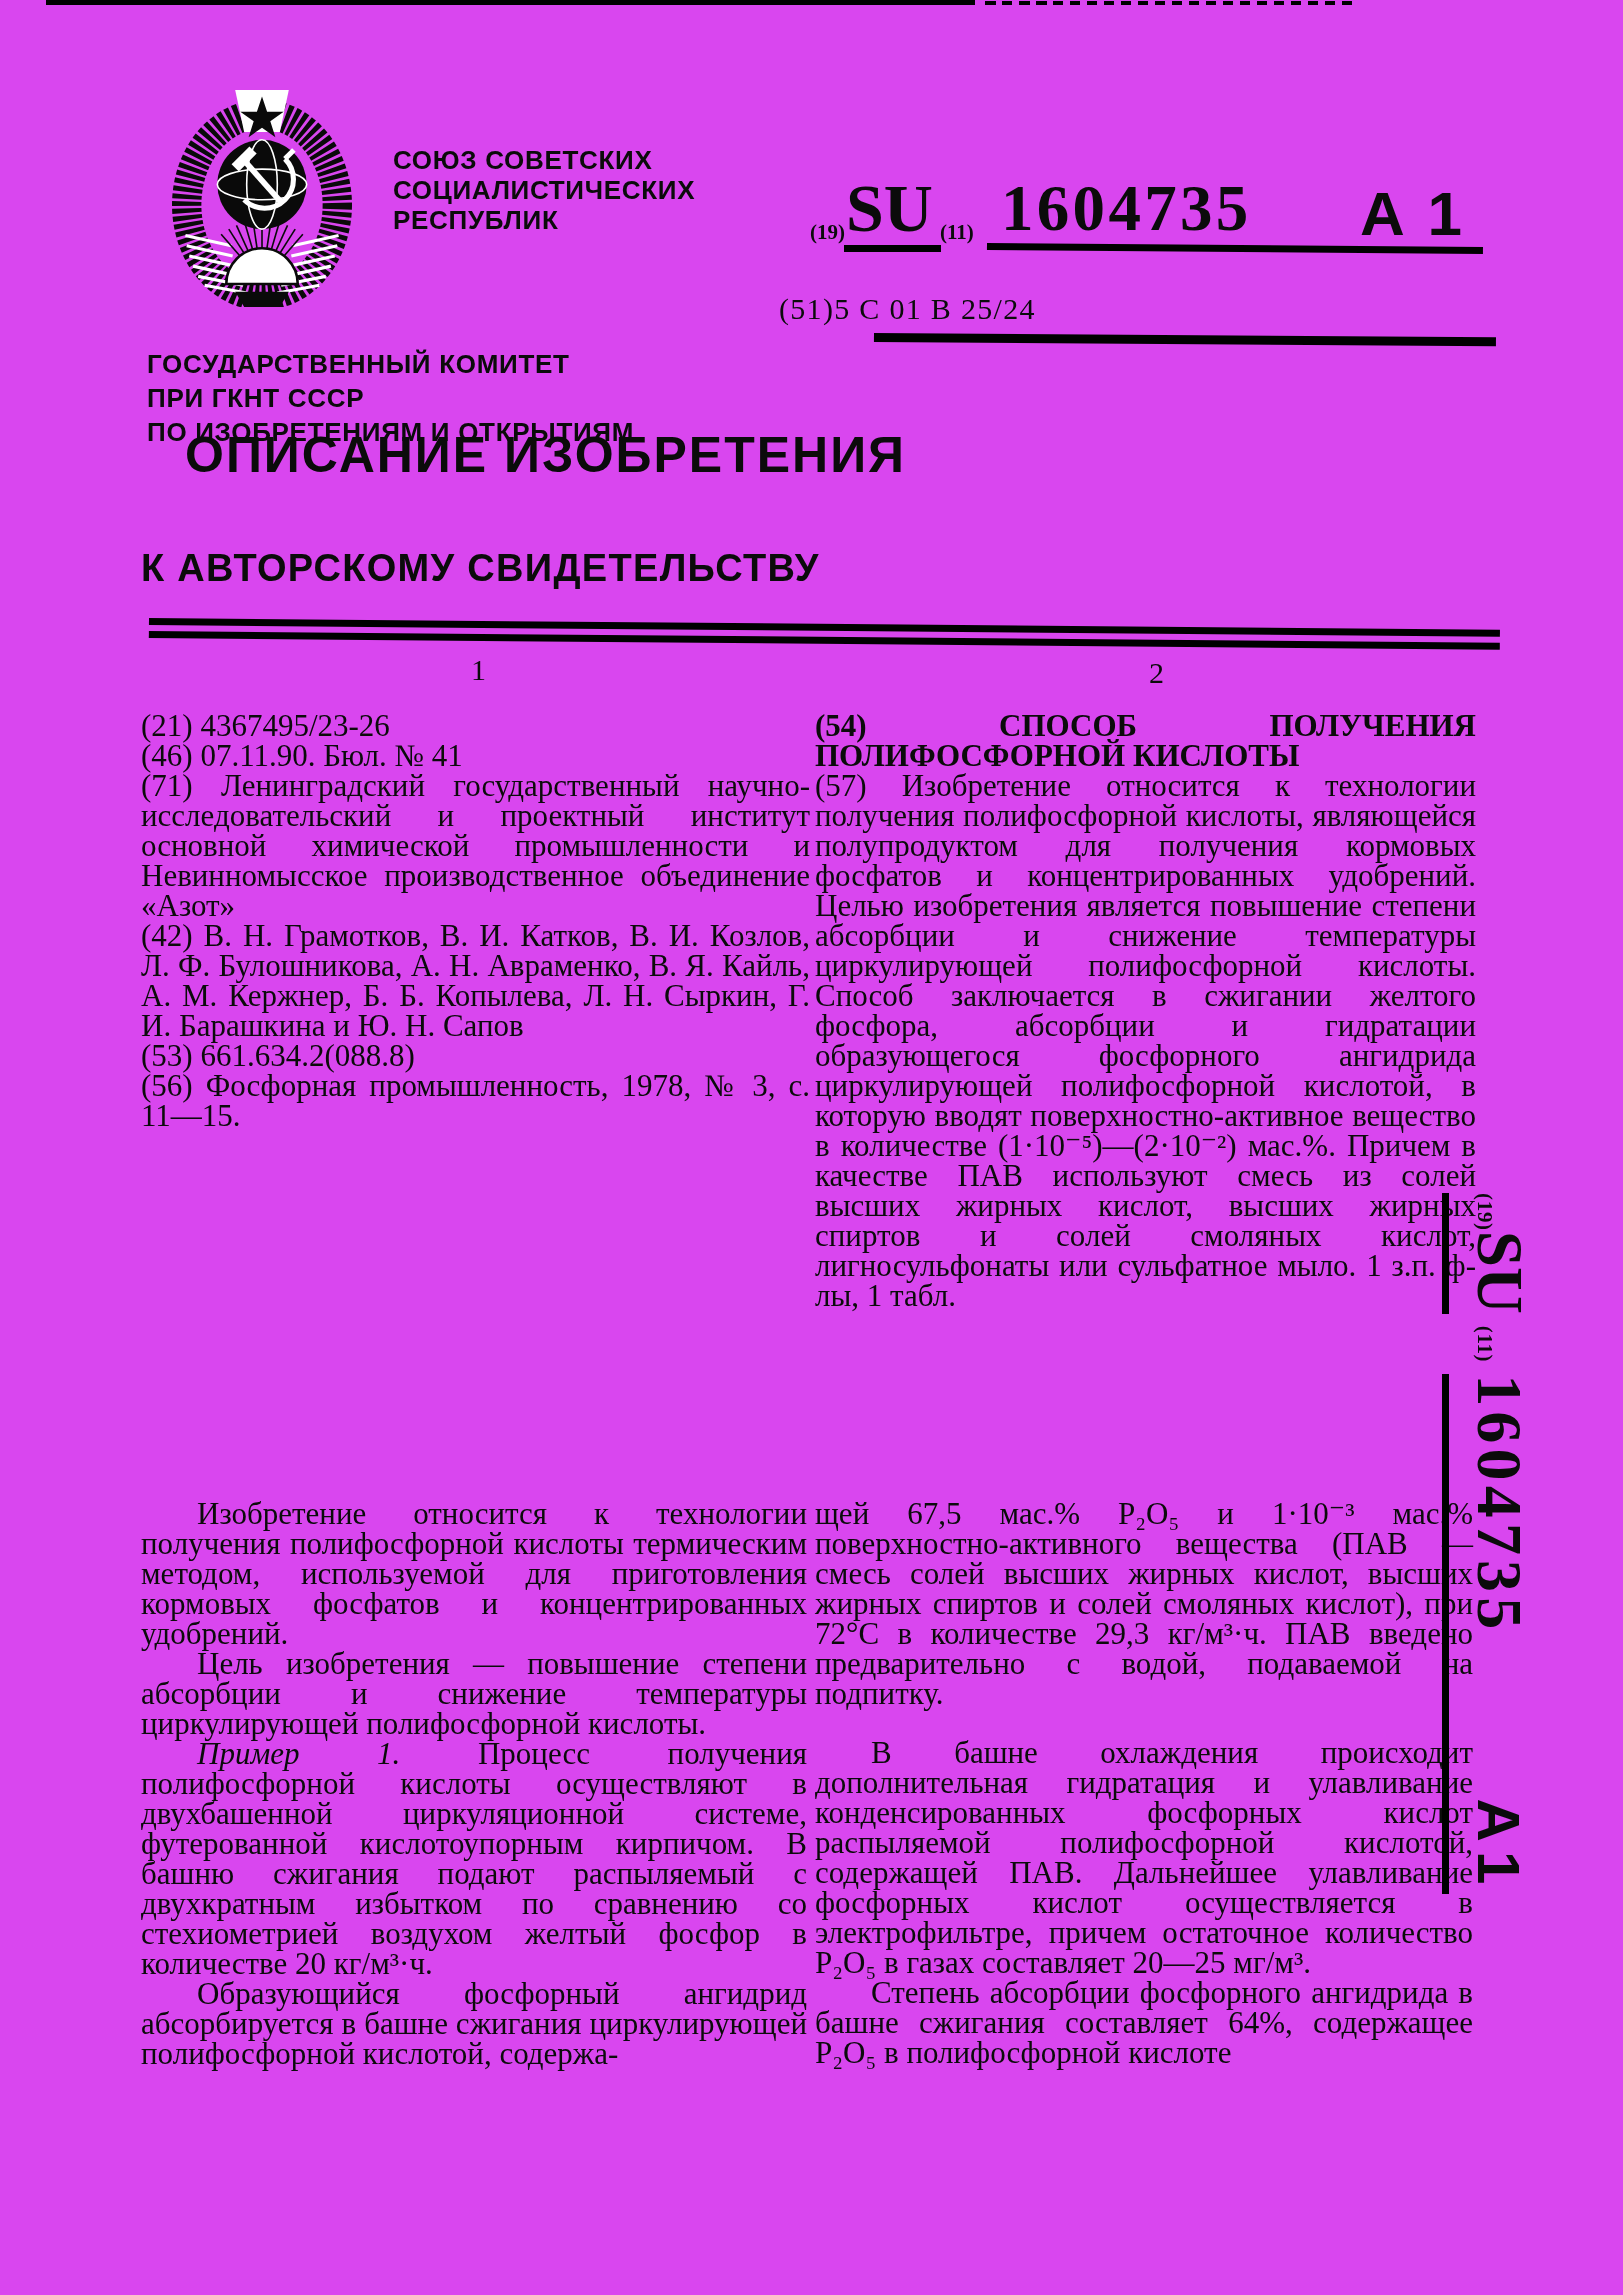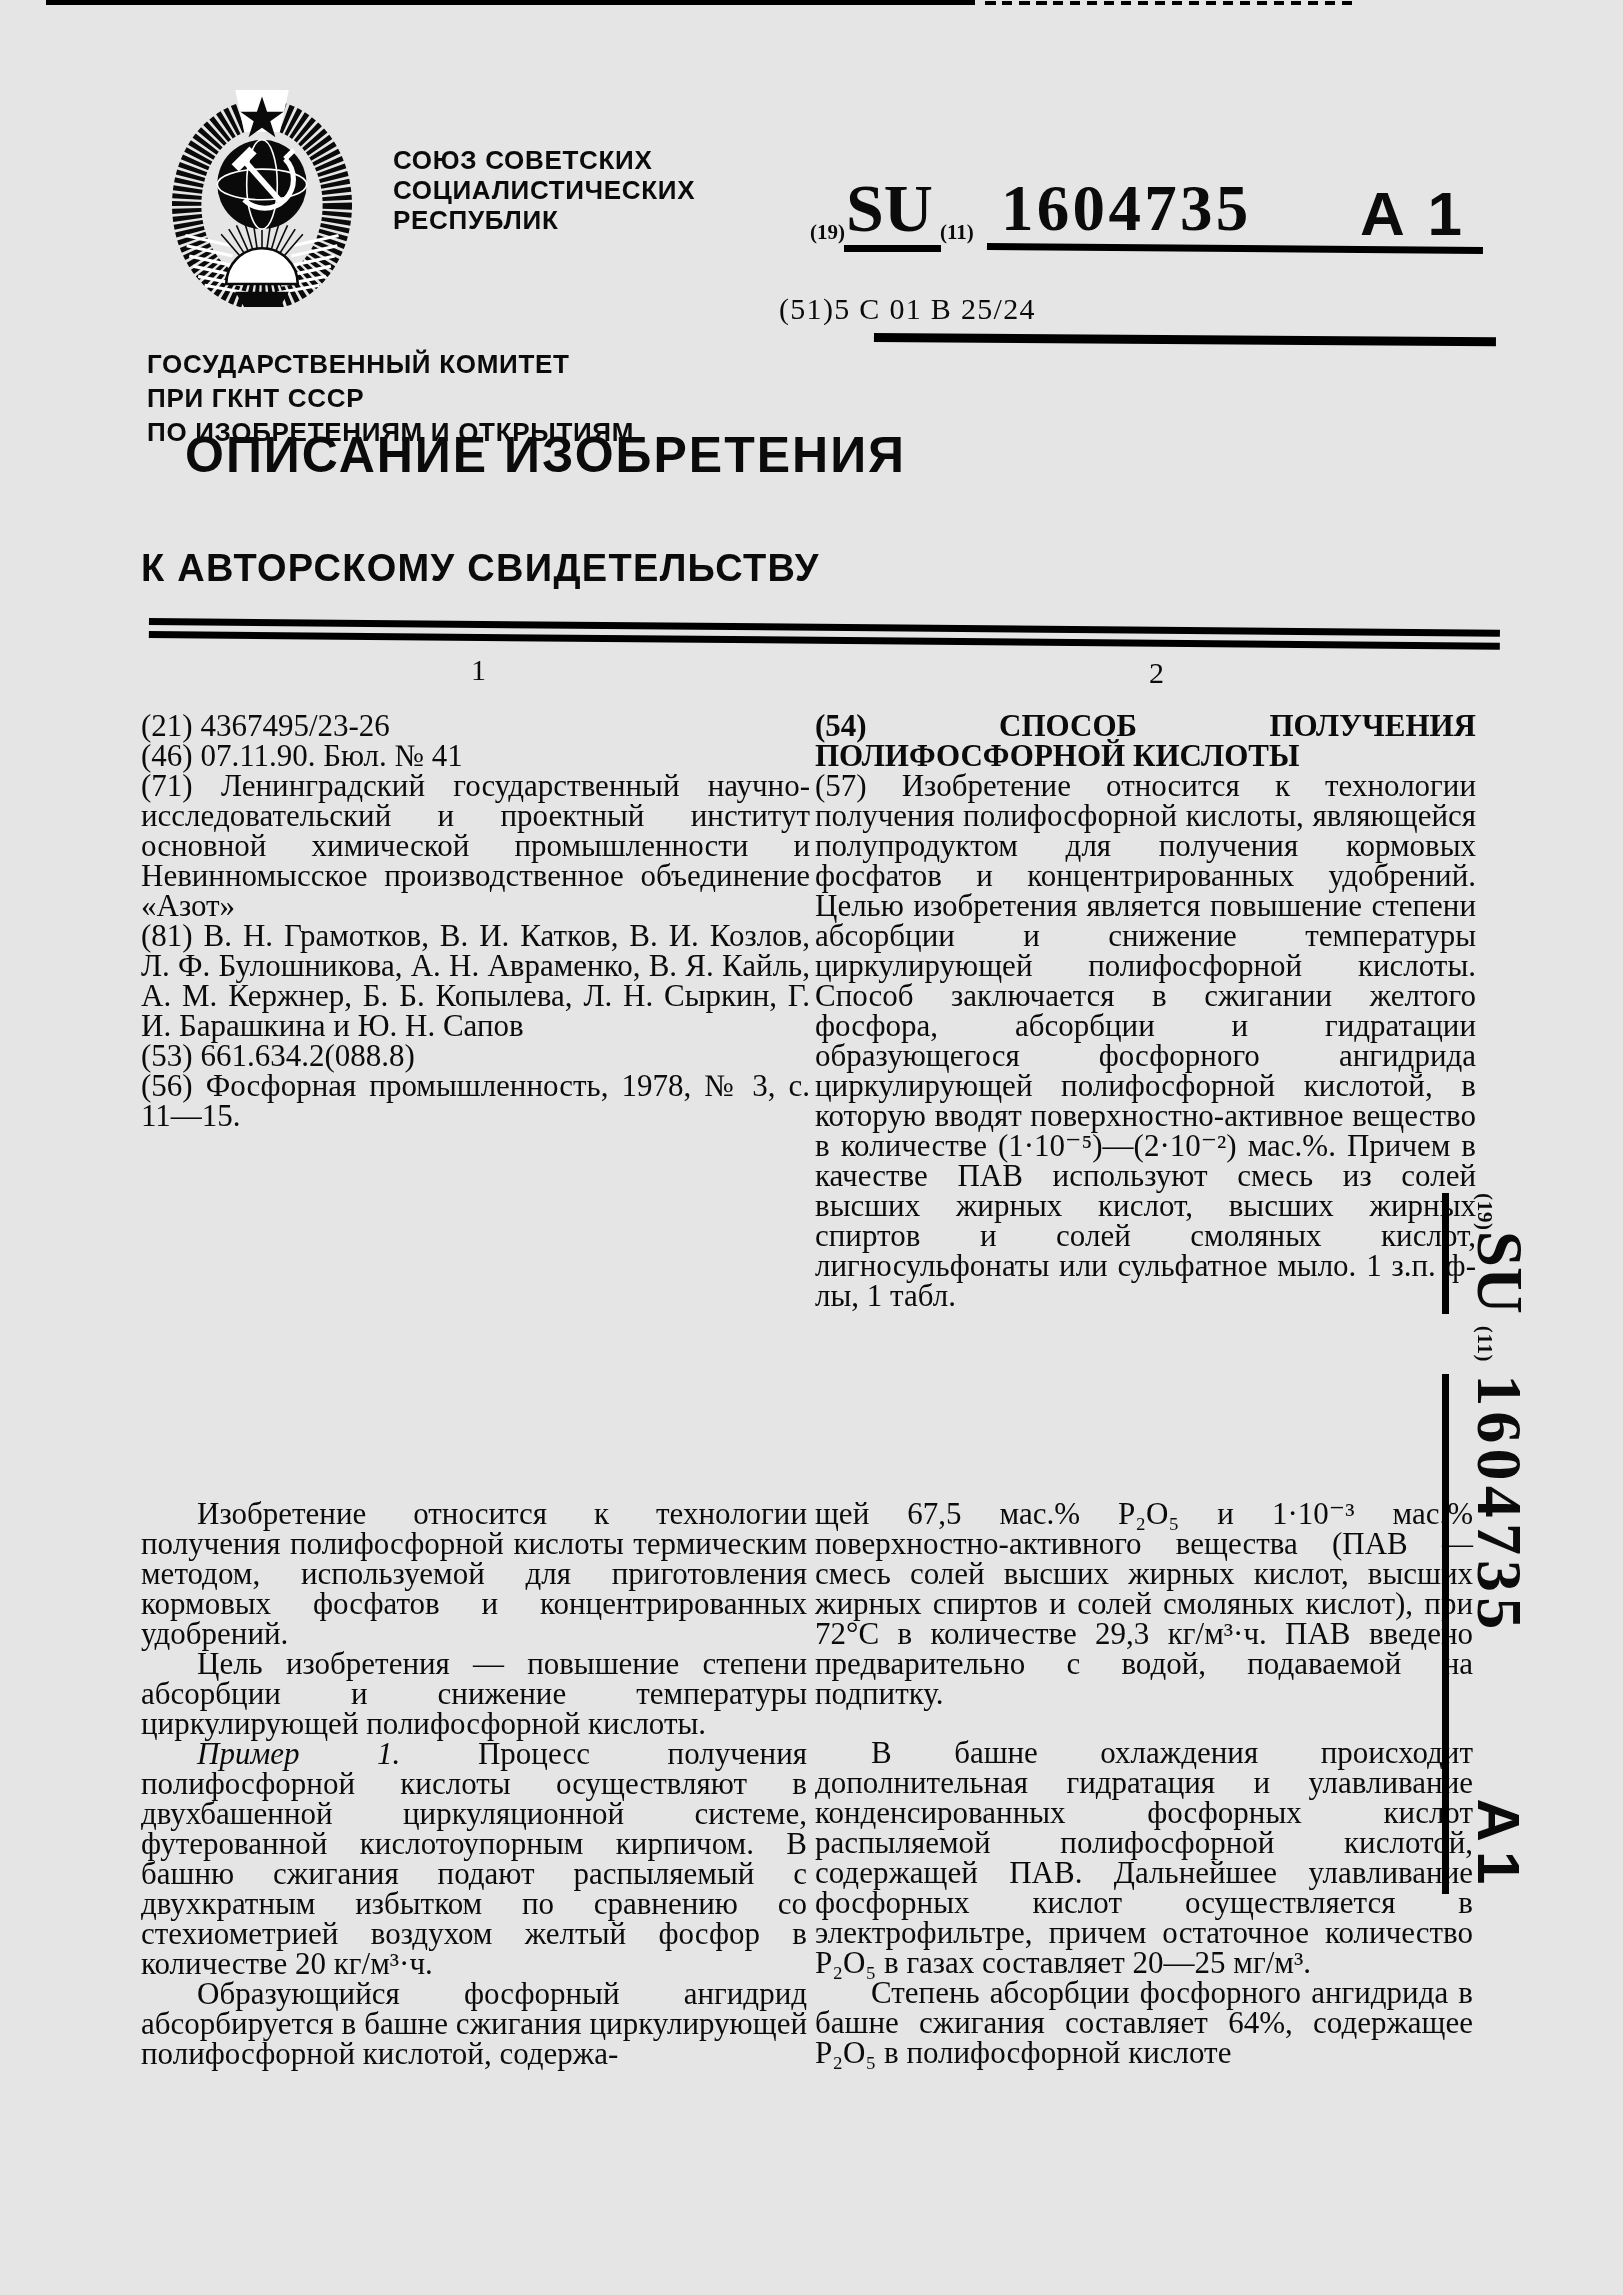--- a/index.html
+++ b/index.html
@@ -1,19 +1,19 @@
 <!DOCTYPE html>
 <html style="font-size:10.5px"><head>
 <meta charset="utf-8">
 <style>
   html,body{margin:0;padding:0;background:#777;}
   .page{
     position:relative;
     width:1623px;height:2295px;
-    background:#e5e5e5;
+    background:#d946ef;
     color:#0b0b0b;
     font-family:"Liberation Serif","DejaVu Serif",serif;
     overflow:hidden;
   }
   .abs{position:absolute;}
   .sans{font-family:"Liberation Sans","DejaVu Sans",sans-serif;}
   .serif{font-family:"Liberation Serif","DejaVu Serif",serif;}
 
   
   .topline1{left:46px;top:0;width:929px;height:5.2px;background:#000;}
@@ -170,21 +170,21 @@
       <div class="bar"></div>
   </div>
 
   <span class="abs colmark serif m1">1</span>
   <span class="abs colmark serif m2">2</span>
 
   <div class="abs textcol biblio">
     <p><span>(21)</span> <span>4367495/23-26</span></p>
     <p><span>(46)</span> <span>07.11.90. Бюл. № 41</span></p>
     <p><span>(71)</span> <span>Ленинградский государственный научно-исследовательский и проектный институт основной химической промышленности и Невинномысское производственное объединение «Азот»</span></p>
-    <p><span>(81)</span> <span>В. Н. Грамотков, В. И. Катков, В. И. Козлов, Л. Ф. Булошникова, А. Н. Авраменко, В. Я. Кайль, А. М. Кержнер, Б. Б. Копылева, Л. Н. Сыркин, Г. И. Барашкина и Ю. Н. Сапов</span></p>
+    <p><span>(42)</span> <span>В. Н. Грамотков, В. И. Катков, В. И. Козлов, Л. Ф. Булошникова, А. Н. Авраменко, В. Я. Кайль, А. М. Кержнер, Б. Б. Копылева, Л. Н. Сыркин, Г. И. Барашкина и Ю. Н. Сапов</span></p>
     <p><span>(53)</span> <span>661.634.2(088.8)</span></p>
     <p><span>(56)</span> <span>Фосфорная промышленность, 1978, № 3, с. 11—15.</span></p>
   </div>
 
   <div class="abs textcol abstract">
     <p class="abs-title">
       <span>(54)</span>
       <span>СПОСОБ ПОЛУЧЕНИЯ ПОЛИФОСФОРНОЙ КИСЛОТЫ</span>
     </p>
     <p>

